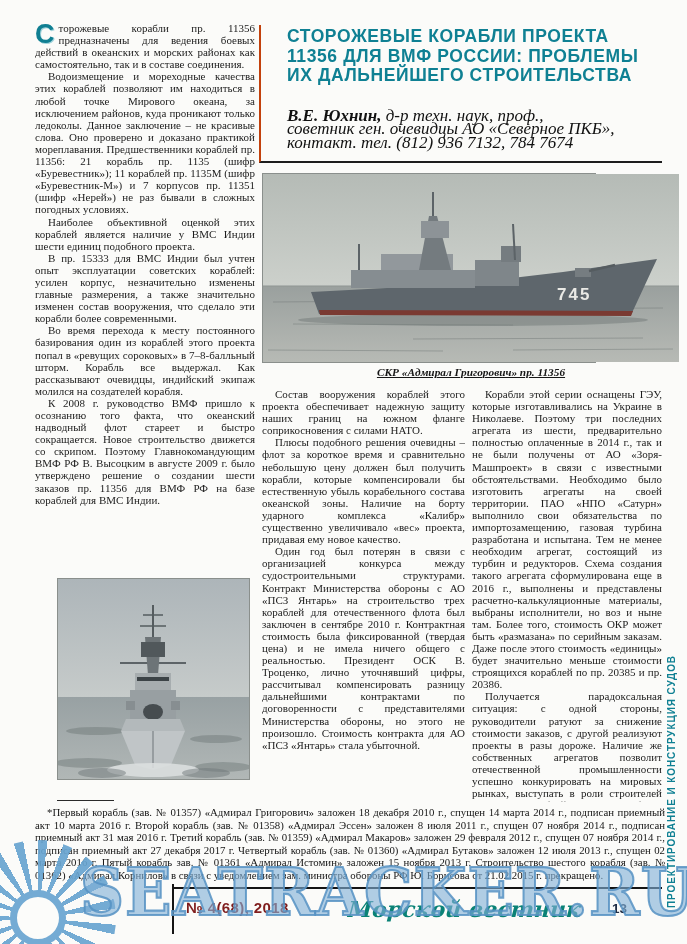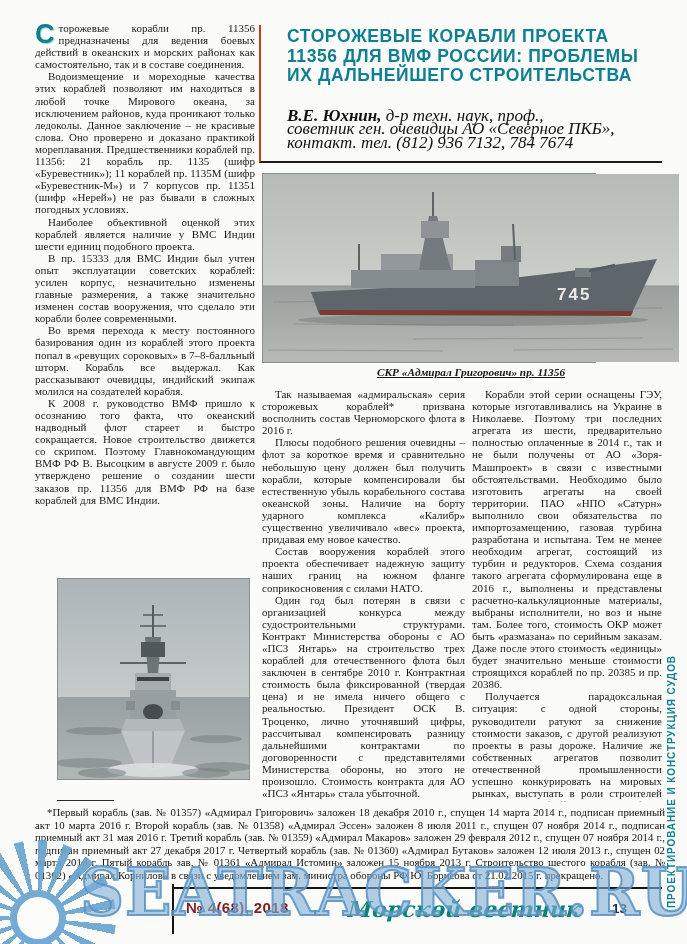--- a/index.html
+++ b/index.html
@@ -120,23 +120,22 @@
       <line x1="250" y1="50" x2="252" y2="86" stroke="#5c6367" stroke-width="2"></line>
       <line x1="96" y1="70" x2="96" y2="96" stroke="#5c6367" stroke-width="2"></line>
       <rect x="312" y="94" width="16" height="9" fill="#767d81"></rect>
       <line x1="326" y1="97" x2="352" y2="91" stroke="#555c60" stroke-width="2.5"></line>
       <text x="294" y="126" font-family="Liberation Sans, sans-serif" font-weight="bold" font-size="17" letter-spacing="2" fill="#e9e9e5">745</text>
     </svg>
   </div>
   <div class="caption caption1">СКР «Адмирал Григорович» пр. 11356</div>
 
   <div class="col col-mid">
-    <p>Так называемая «адмиральская» серия сторожевых кораблей* призвана восполнить состав Черноморского флота в 2016 г.</p>
+    <p>Состав вооружения кораблей этого проекта обеспечивает надежную защиту наших границ на южном фланге соприкосновения с силами НАТО.</p>
     <p>Плюсы подобного решения очевидны – флот за короткое время и сравнительно небольшую цену должен был получить корабли, которые компенсировали бы естественную убыль корабельного состава океанской зоны. Наличие на борту ударного комплекса «Калибр» существенно увеличивало «вес» проекта, придавая ему новое качество.</p>
-    <p>Состав вооружения кораблей этого проекта обеспечивает надежную защиту наших границ на южном фланге соприкосновения с силами НАТО.</p>
     <p>Один год был потерян в связи с организацией конкурса между судостроительными структурами. Контракт Министерства обороны с АО «ПСЗ Янтарь» на строительство трех кораблей для отечественного флота был заключен в сентябре 2010 г. Контрактная стоимость была фиксированной (твердая цена) и не имела ничего общего с реальностью. Президент ОСК В. Троценко, лично уточнявший цифры, рассчитывал компенсировать разницу дальнейшими контрактами по договоренности с представителями Министерства обороны, но этого не произошло. Стоимость контракта для АО «ПСЗ «Янтарь» стала убыточной.</p>
   </div>
 
   <div class="col col-right">
     <p>Корабли этой серии оснащены ГЭУ, которые изготавливались на Украине в Николаеве. Поэтому три последних агрегата из шести, предварительно полностью оплаченные в 2014 г., так и не были получены от АО «Зоря-Машпроект» в связи с известными обстоятельствами. Необходимо было изготовить агрегаты на своей территории. ПАО «НПО «Сатурн» выполнило свои обязательства по импортозамещению, газовая турбина разработана и испытана. Тем не менее необходим агрегат, состоящий из турбин и редукторов. Схема создания такого агрегата сформулирована еще в 2016 г., выполнены и представлены расчетно-калькуляционные материалы, выбраны исполнители, но воз и ныне там. Более того, стоимость ОКР может быть «размазана» по серийным заказам. Даже после этого стоимость «единицы» будет значительно меньше стоимости строящихся кораблей по пр. 20385 и пр. 20386.</p>
     <p><span>Получается парадоксальная ситуация: с одной стороны, руководители ратуют за снижение стоимости заказов, с другой реализуют проекты в разы дороже. Наличие же собственных агрегатов позволит отечественной промышленности успешно конкурировать на мировых рынках, выступать в роли строителей таких кораблей, что более привлекательно.</span></p>
   </div>
 
   <div class="photo photo2">
     <svg width="191" height="200" viewBox="0 0 191 200">

